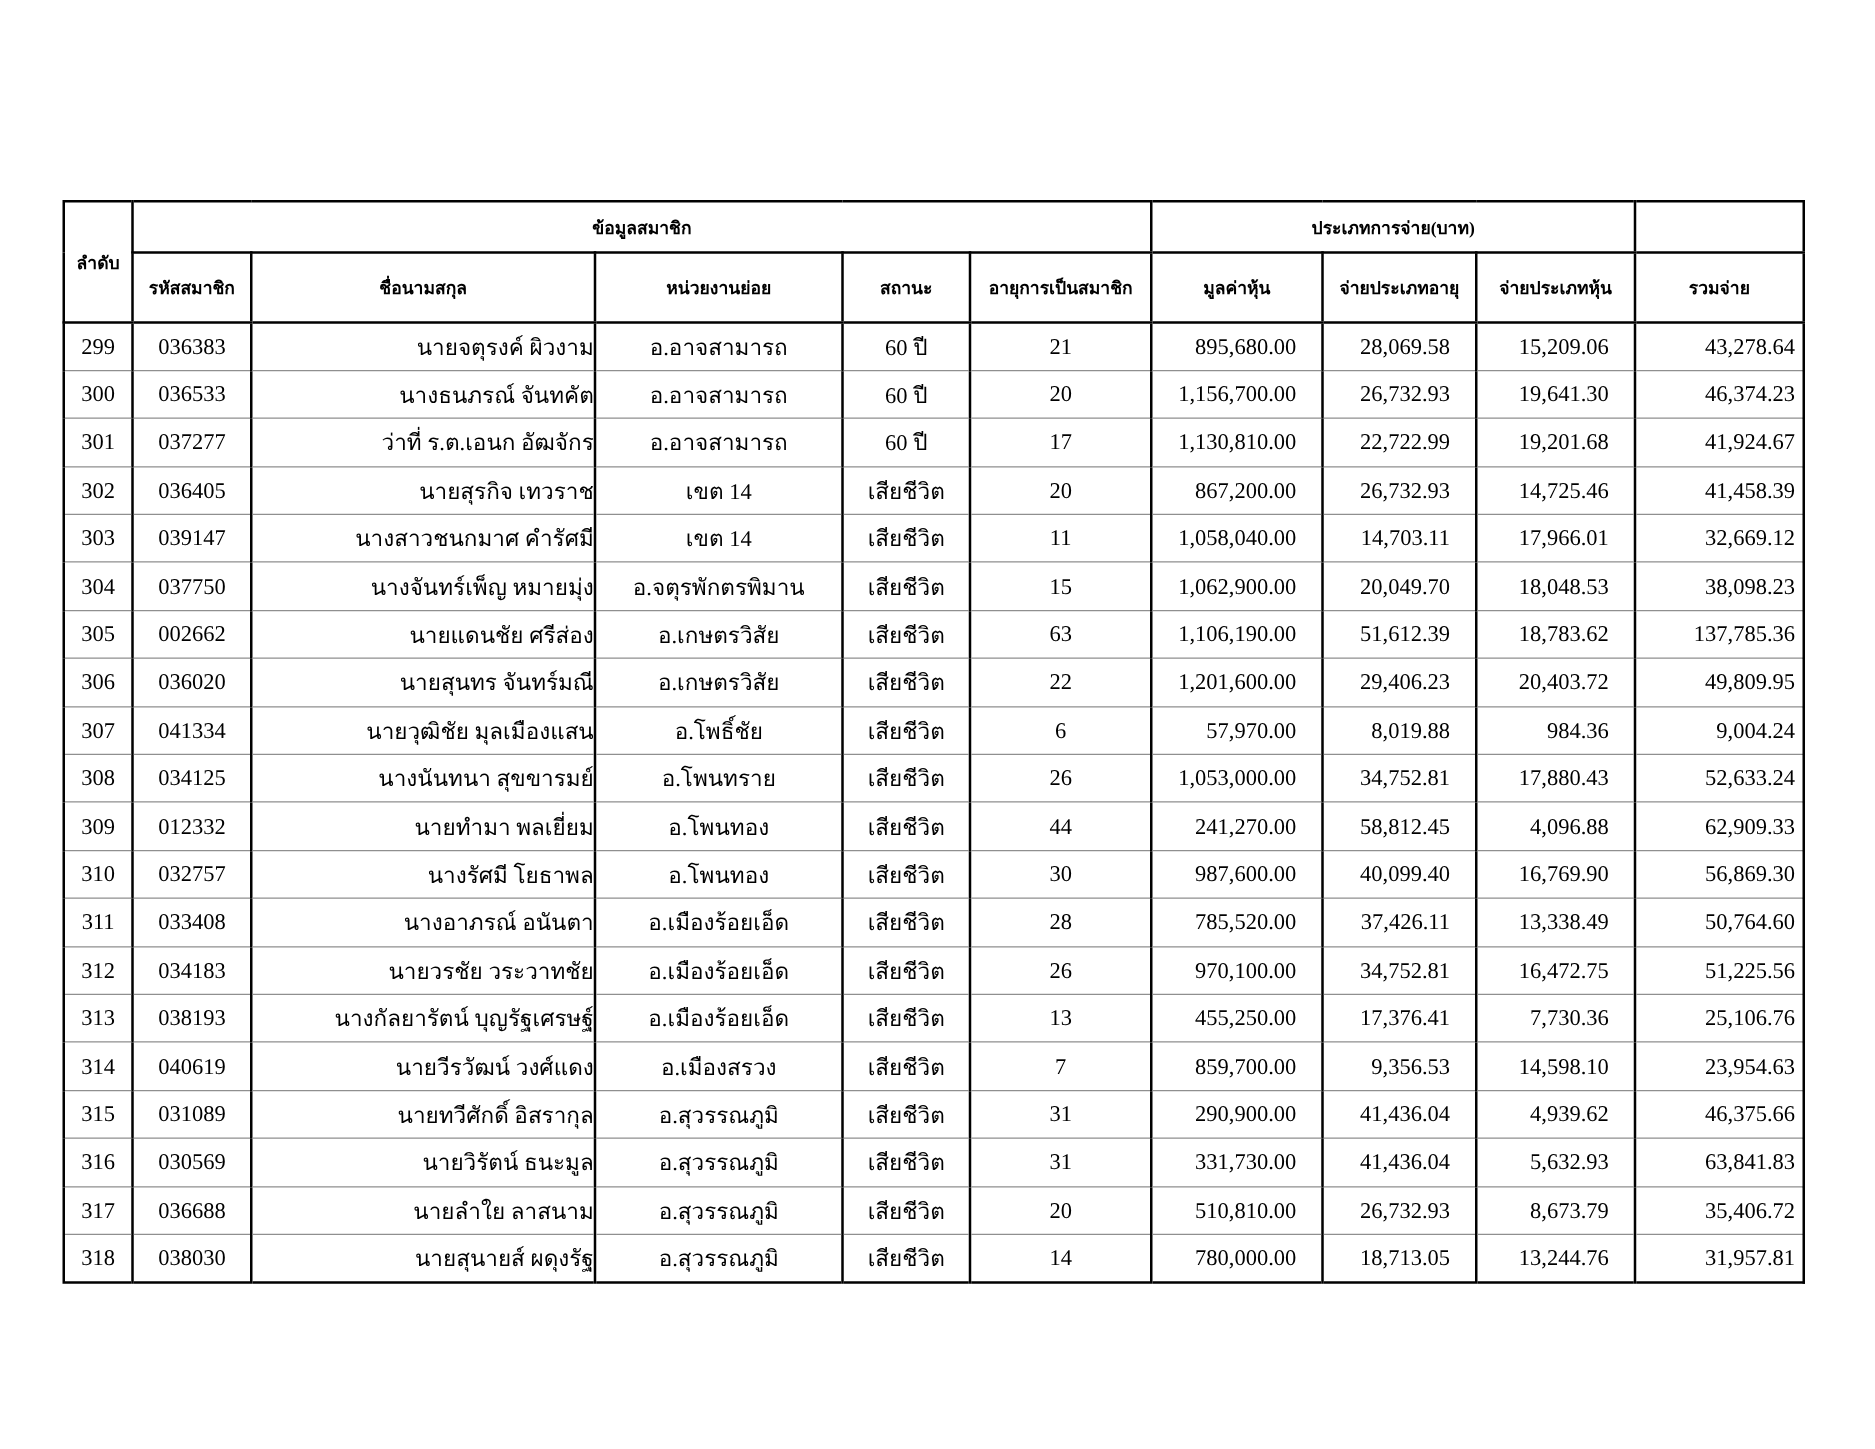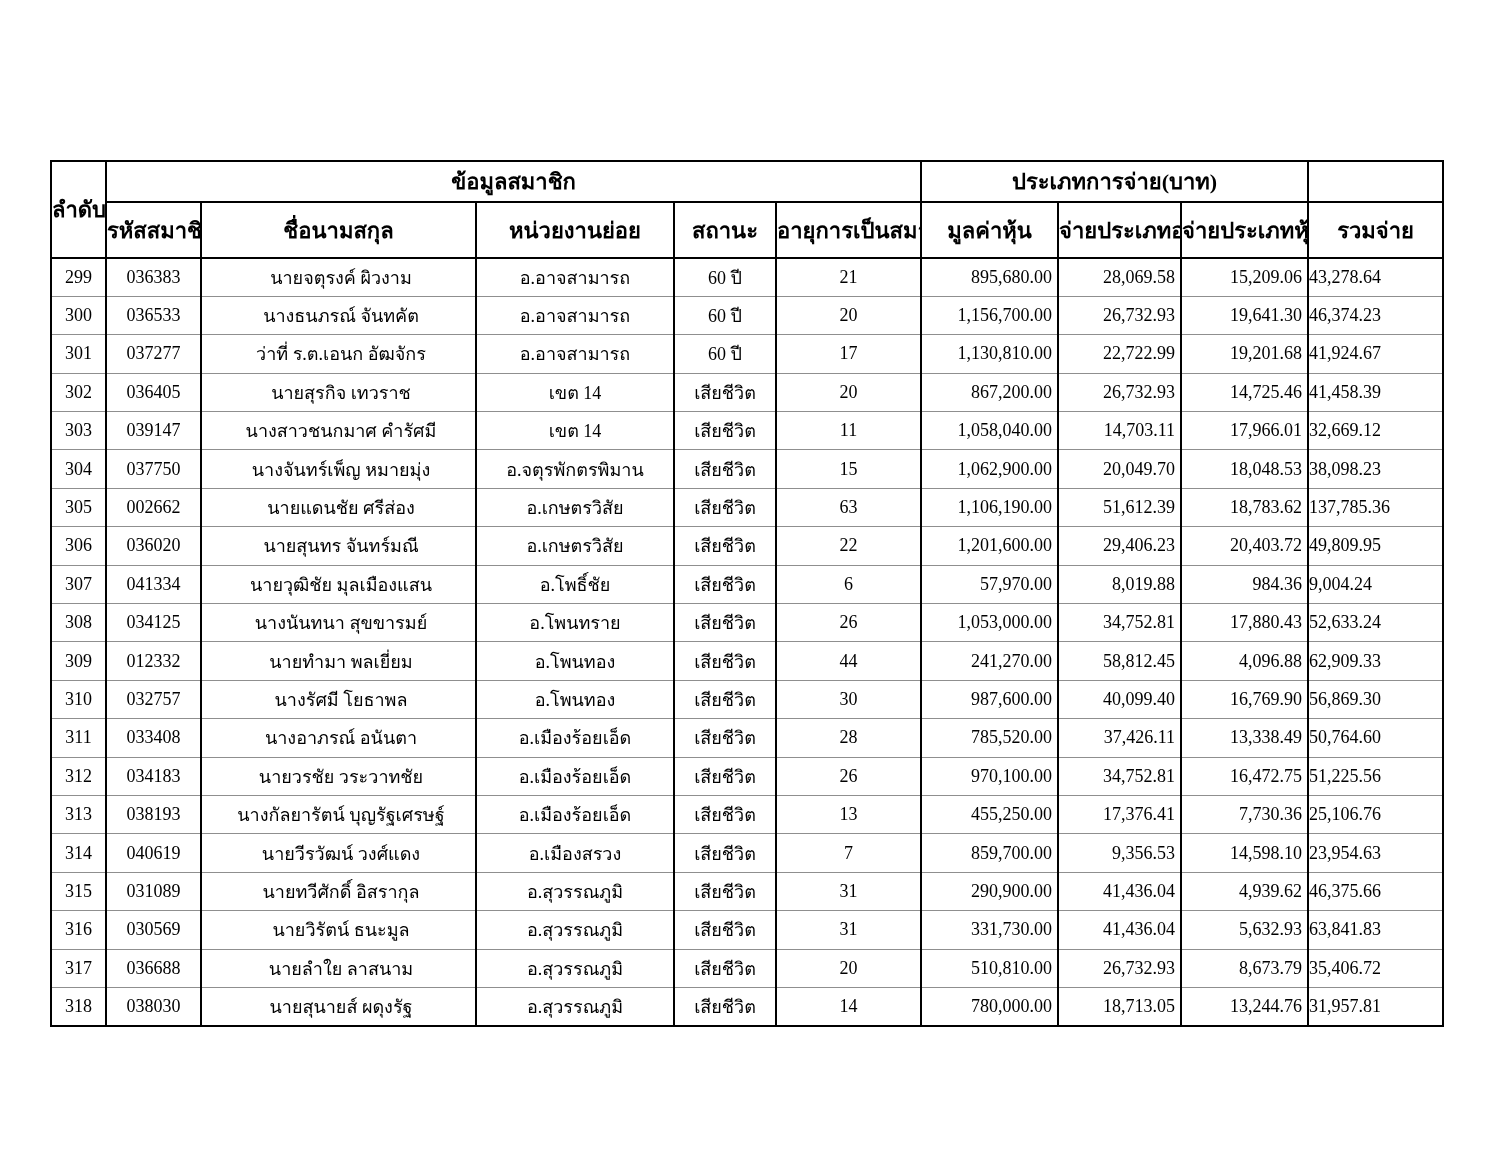--- a/index.html
+++ b/index.html
@@ -22,36 +22,36 @@
   }
   th, td {
     border-left: 2px solid #000;
     overflow: hidden;
     white-space: nowrap;
     padding: 0;
   }
   thead th {
     border-bottom: 2px solid #000;
     font-weight: bold;
-    font-size: 22px;
+    font-size: 14px;
     text-align: center;
     vertical-align: middle;
   }
   tr.h1 { height: 41px; }
   tr.h2 { height: 56px; }
   tbody tr { height: 38.4px; }
   tbody td {
     border-top: 1px solid #8f8f8f;
     font-size: 18px;
     vertical-align: middle;
   }
   td.c-center { text-align: center; }
-  td.c-left   { text-align: center; padding-left: 5px; }
-  td.c-right  { text-align: right; padding-right: 5px; }
-  td.c-right-total { padding-right: 6px; }
+  td.c-left   { text-align: right; padding-left: 5px; }
+  td.c-right  { text-align: right; padding-right: 20px; }
+  td.c-right-total { text-align: right; padding-right: 6px; }
 </style>
 </head>
 <body>
 
 <div class="page">
   <table class="member-table">
     <colgroup>
       <col style="width:55px">
         <col style="width:95px">
         <col style="width:275px">

